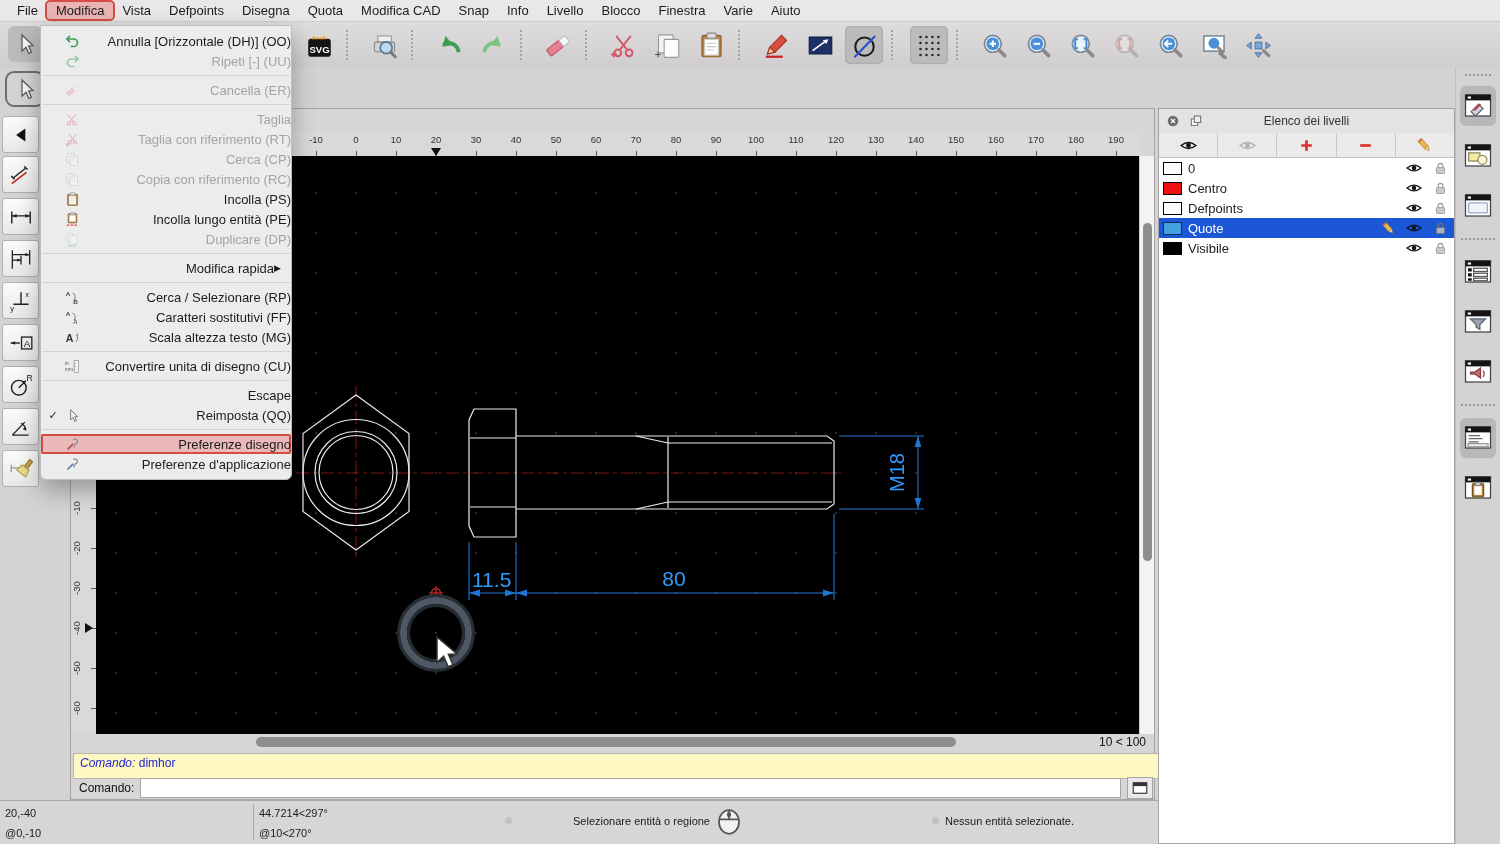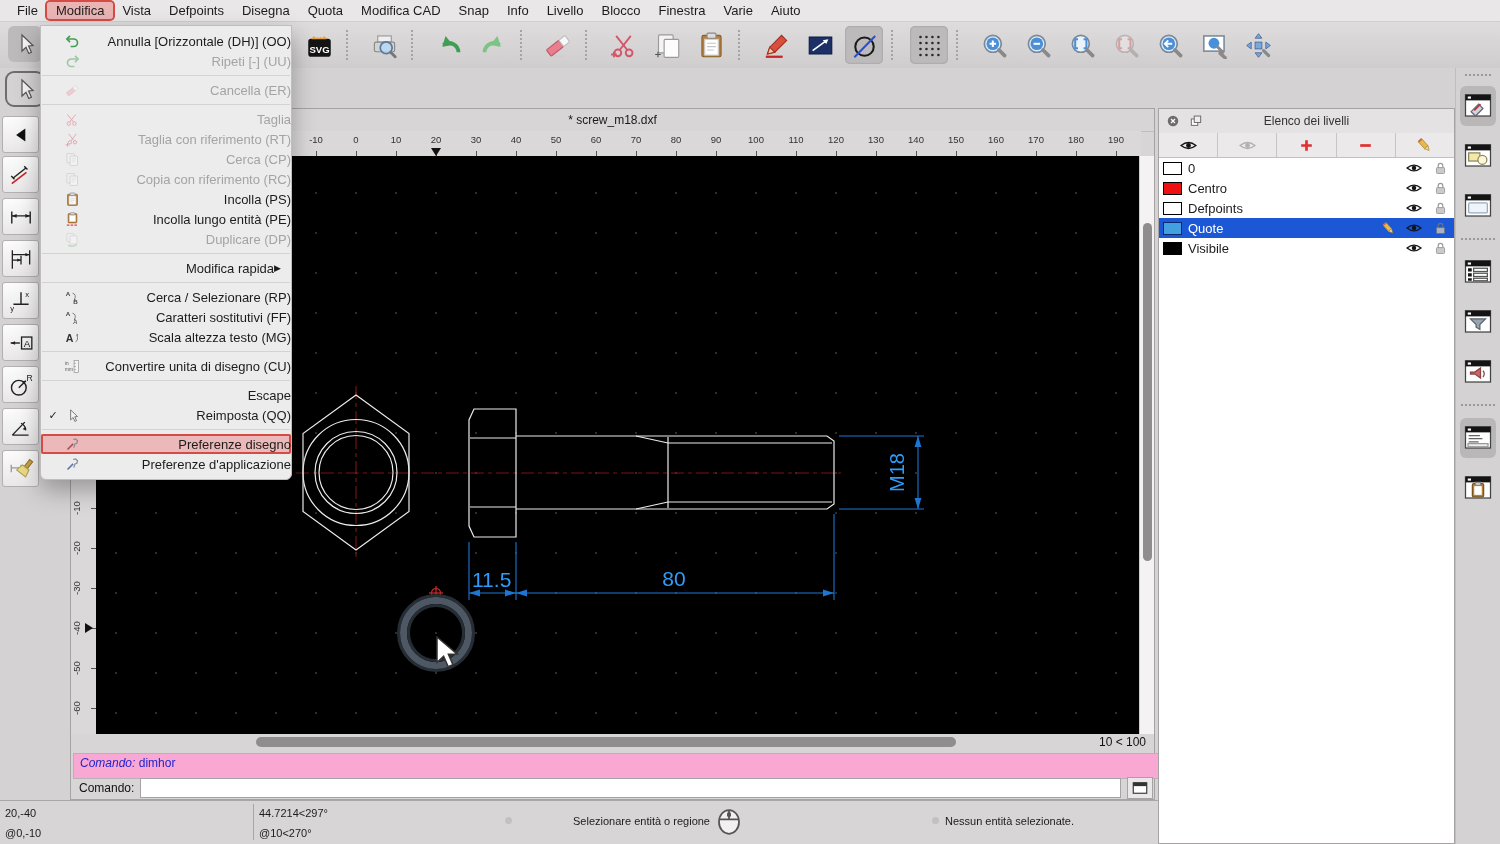--- a/index.html
+++ b/index.html
@@ -35,21 +35,21 @@
   #vruler .lab{position:absolute;left:-9px;width:30px;height:12px;text-align:center;font-size:9.5px;color:#333;transform:rotate(-90deg);}
   #vmarker{position:absolute;right:0;width:0;height:0;border-top:5px solid transparent;border-bottom:5px solid transparent;border-right:0;border-left:8px solid #111;margin-top:-5px;left:14px;}
   #canvas-wrap{position:absolute;left:25px;top:47px;width:1045px;height:578px;background:#000;}
   #corner{position:absolute;left:0;top:22px;width:25px;height:25px;background:#dad8d9;}
   #vscroll{position:absolute;right:0;top:47px;width:15px;height:578px;background:#f4f2f3;border-left:1px solid #ccc;box-sizing:border-box;}
   #vthumb{position:absolute;left:3px;top:67px;width:9px;height:338px;background:#8f8d8e;border-radius:5px;}
   #hscrollrow{position:absolute;left:0;top:625px;width:100%;height:17px;}
   #hthumb{position:absolute;left:185px;top:3px;width:700px;height:10px;background:#8f8d8e;border-radius:5px;}
   #gridstatus{position:absolute;right:8px;top:1px;font-size:12px;color:#111;}
   
-  #cmdhist{position:absolute;left:2px;top:644px;width:1078px;height:20px;background:#f9a8d4;border:1px solid #b5b3b4;
+  #cmdhist{position:absolute;left:2px;top:644px;width:1078px;height:20px;background:#fef9c3;border:1px solid #b5b3b4;
            font-size:12px;color:#2323cc;padding:2px 6px;box-sizing:content-box;}
   #cmdhist .lab{font-style:italic;}
   #cmdrow{position:absolute;left:2px;top:668px;width:1080px;height:22px;display:flex;align-items:center;gap:6px;}
   #cmdrow .lab{font-size:12px;color:#111;padding-left:6px;white-space:nowrap;}
   #cmdinput{flex:1;height:18px;border:1px solid #a5a3a4;background:#fff;font-size:12px;padding:0 4px;}
   #cmdtoggle{width:24px;height:20px;border:1px solid #a5a3a4;background:#e9e7e8;display:flex;align-items:center;justify-content:center;}
   
   #statusbar{position:absolute;left:0;top:800px;width:1500px;height:44px;background:#d7d5d6;border-top:1px solid #a8a6a7;box-sizing:border-box;font-size:11px;color:#1c1c1c;}
   .sb{position:absolute;white-space:nowrap;}
   .sbdot{position:absolute;width:7px;height:7px;border-radius:50%;background:#c2c0c1;}
@@ -409,21 +409,20 @@
             <g transform="rotate(38 15 12)">
               <rect x="13.5" y="2" width="3.5" height="8" fill="#c8a24a" stroke="#96762a"></rect>
               <path d="M11.5 10 h7.5 l1.5 7 h-10.5 z" fill="#ecd98a" stroke="#b0a050"></path>
             </g>
           </svg>
         </span>
       </div>
     </div>
 
   <div id="dwin">
-    <div id="dtitle">* screw_m18.dxf</div>
     <div id="corner"></div>
     <div id="hruler">
         <div class="tick" style="left: 220px;"></div>
         <div class="lab" style="left: 220px;">-10</div>
         <div class="tick" style="left: 260px;"></div>
         <div class="lab" style="left: 260px;">0</div>
         <div class="tick" style="left: 300px;"></div>
         <div class="lab" style="left: 300px;">10</div>
         <div class="tick" style="left: 340px;"></div>
         <div class="lab" style="left: 340px;">20</div>

